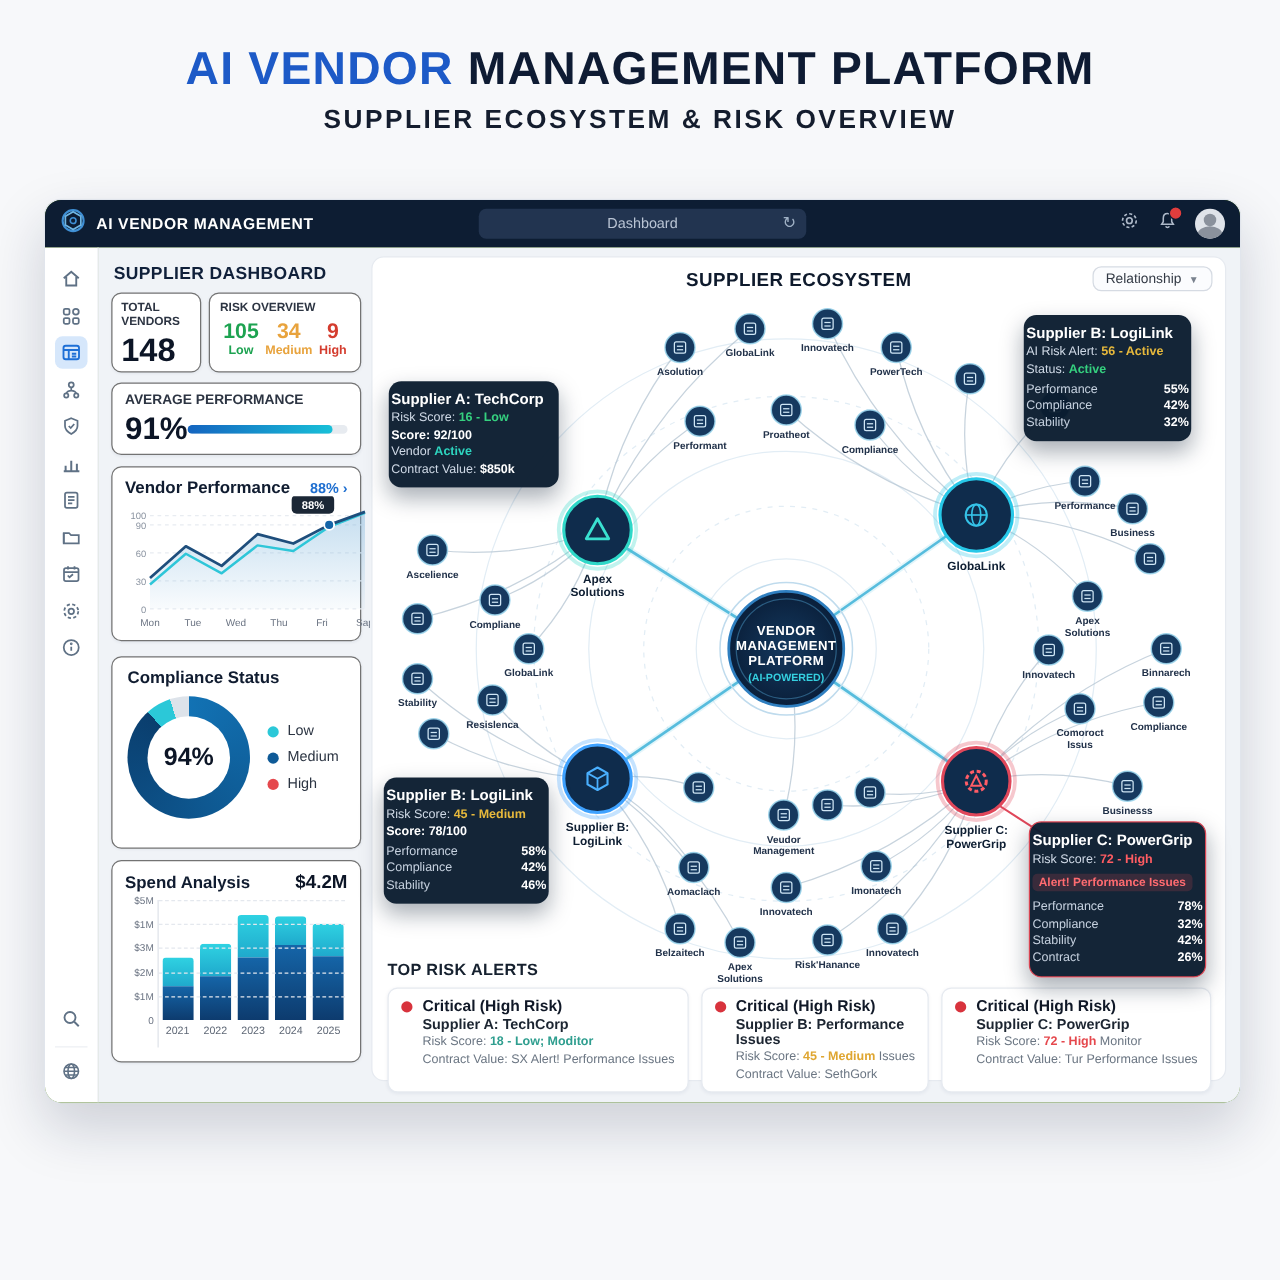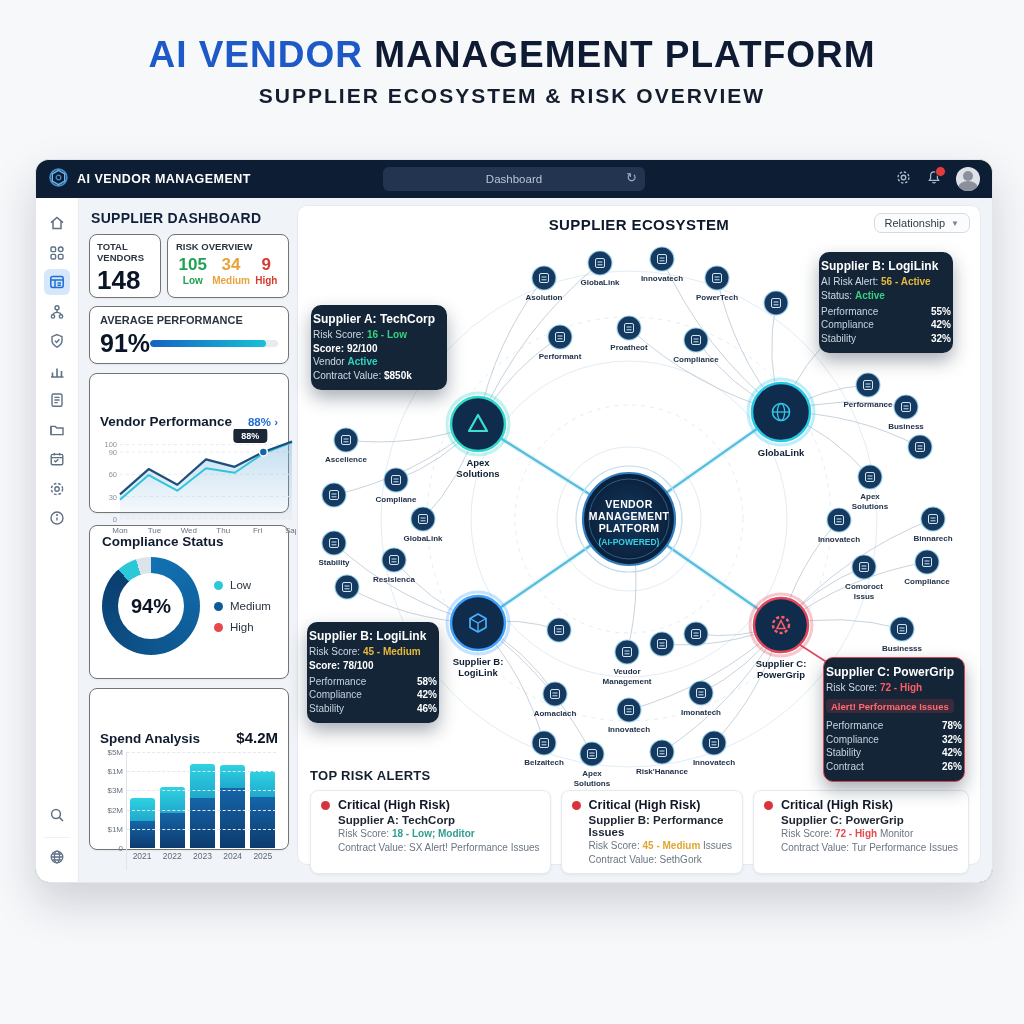--- a/index.html
+++ b/index.html
@@ -51,21 +51,21 @@
   .risk-cols{display:flex;justify-content:space-around;margin-top:3px;}
   .risk-col{text-align:center;}
   .risk-num{font-size:17px;font-weight:800;}
   .risk-lbl{font-size:10px;font-weight:700;}
   .avg-card{margin-top:8px;padding:7px 10px;height:58px;}
   .avg-row{display:flex;align-items:center;gap:0;margin-top:2px;}
   .avg-value{font-size:25px;font-weight:800;color:#0c1526;}
   .avg-bar{flex:1;height:7px;border-radius:4px;background:#e7ebf0;overflow:hidden;}
   .avg-fill{height:100%;border-radius:4px;background:linear-gradient(90deg,#1464c0,#18c0d8);}
   .vp-card{margin-top:9px;height:140px;padding:8px 10px 4px;}
-  .card-head{display:flex;justify-content:space-between;align-items:baseline;margin-top:32px;}
+  .card-head{display:flex;justify-content:space-between;align-items:baseline;}
   .card-title{font-size:13.5px;font-weight:800;color:#101c30;}
   .vp-link{font-size:11.5px;font-weight:800;color:#1f6fd0;cursor:pointer;}
   .comp-card{margin-top:12px;height:154px;padding:8px 12px;}
   .comp-body{display:flex;align-items:center;gap:14px;margin-top:8px;}
   .donut{width:98px;height:98px;border-radius:50%;position:relative;flex:none;}
   .donut:after{content:"";position:absolute;inset:16px;background:#fff;border-radius:50%;}
   .donut-center{position:absolute;inset:0;display:flex;align-items:center;justify-content:center;z-index:2;
     font-size:20px;font-weight:800;color:#0c1526;}
   .legend{display:flex;flex-direction:column;gap:9px;}
   .leg-row{display:flex;align-items:center;gap:7px;font-size:11.5px;color:#2b3442;}

